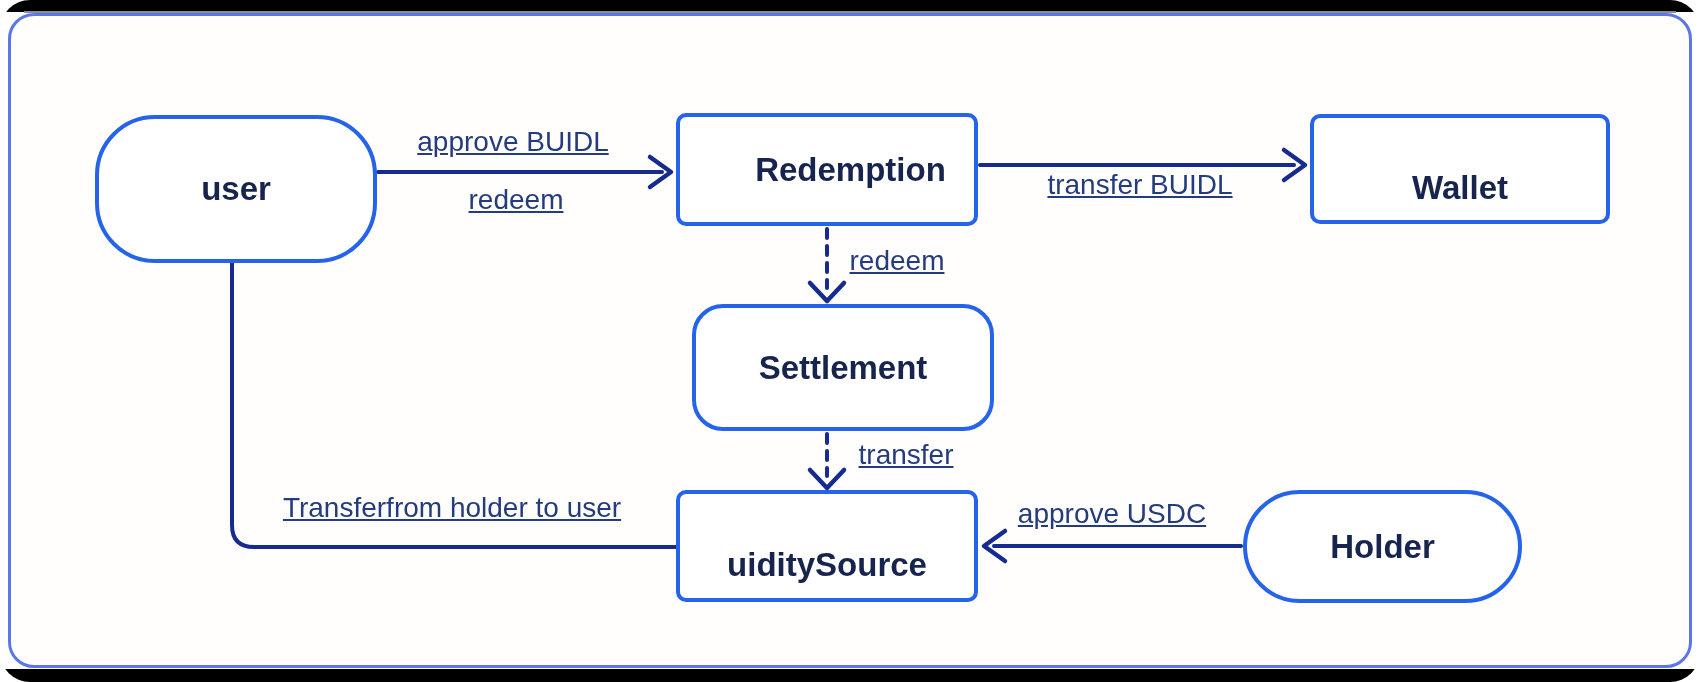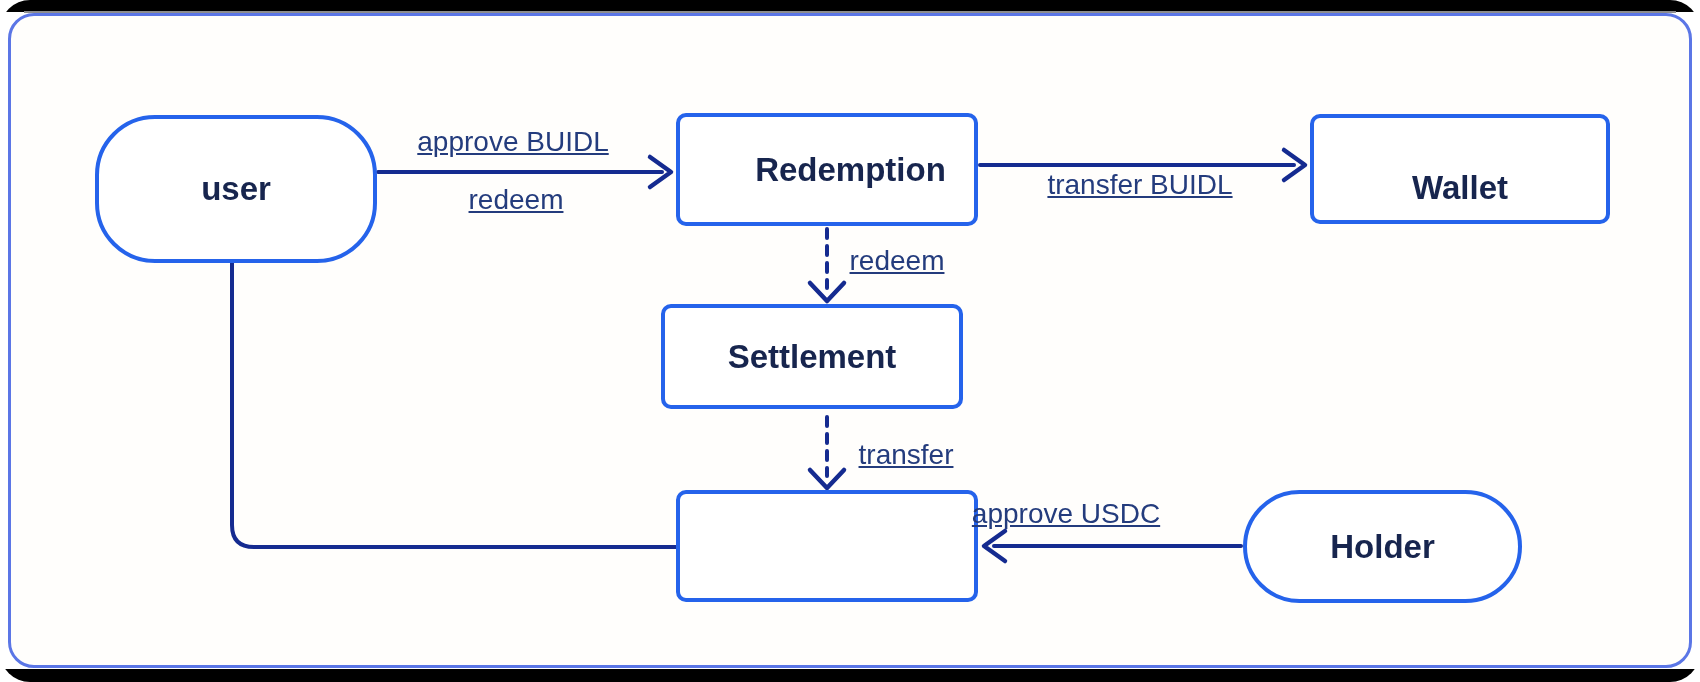--- a/index.html
+++ b/index.html
@@ -110,34 +110,36 @@
       <span>Redemption</span>
     </div>
 
     <div class="node rect" style="left:1310px; top:114px; width:300px; height:110px;">
       <span>
         <br>
         <span>Wallet</span>
       </span>
     </div>
 
-    <div class="node rect" style="left:661px; top:304px; width:302px; height:105px;">
+    <div class="node rect" style="left:692px; top:304px; width:302px; height:127px;border-radius:31px;">
       <span>Settlement</span>
     </div>
 
     <div class="node rect" style="left:676px; top:490px; width:302px; height:112px;">
       <span>
         <br>
+        <span>uiditySource</span>
       </span>
     </div>
 
     <div class="node stadium" style="left:1243px; top:490px; width:279px; height:113px;">
       <span>Holder</span>
     </div>
 
     <div class="edge-label" style="left:513px; top:142px;">approve BUIDL</div>
     <div class="edge-label" style="left:516px; top:200px;">redeem</div>
     <div class="edge-label" style="left:1140px; top:145px;margin-top:40px;">transfer BUIDL</div>
     <div class="edge-label" style="left:897px; top:261px;">redeem</div>
     <div class="edge-label" style="left:906px; top:455px;">transfer</div>
-    <div class="edge-label" style="left:1066px; top:514px;">approve USDC</div>
+    <div class="edge-label" style="left:1112px; top:514px;">approve USDC</div>
+    <div class="edge-label" style="left:452px; top:508px;">Transferfrom holder to user</div>
   </div>
 </div>
 
 </body></html>

